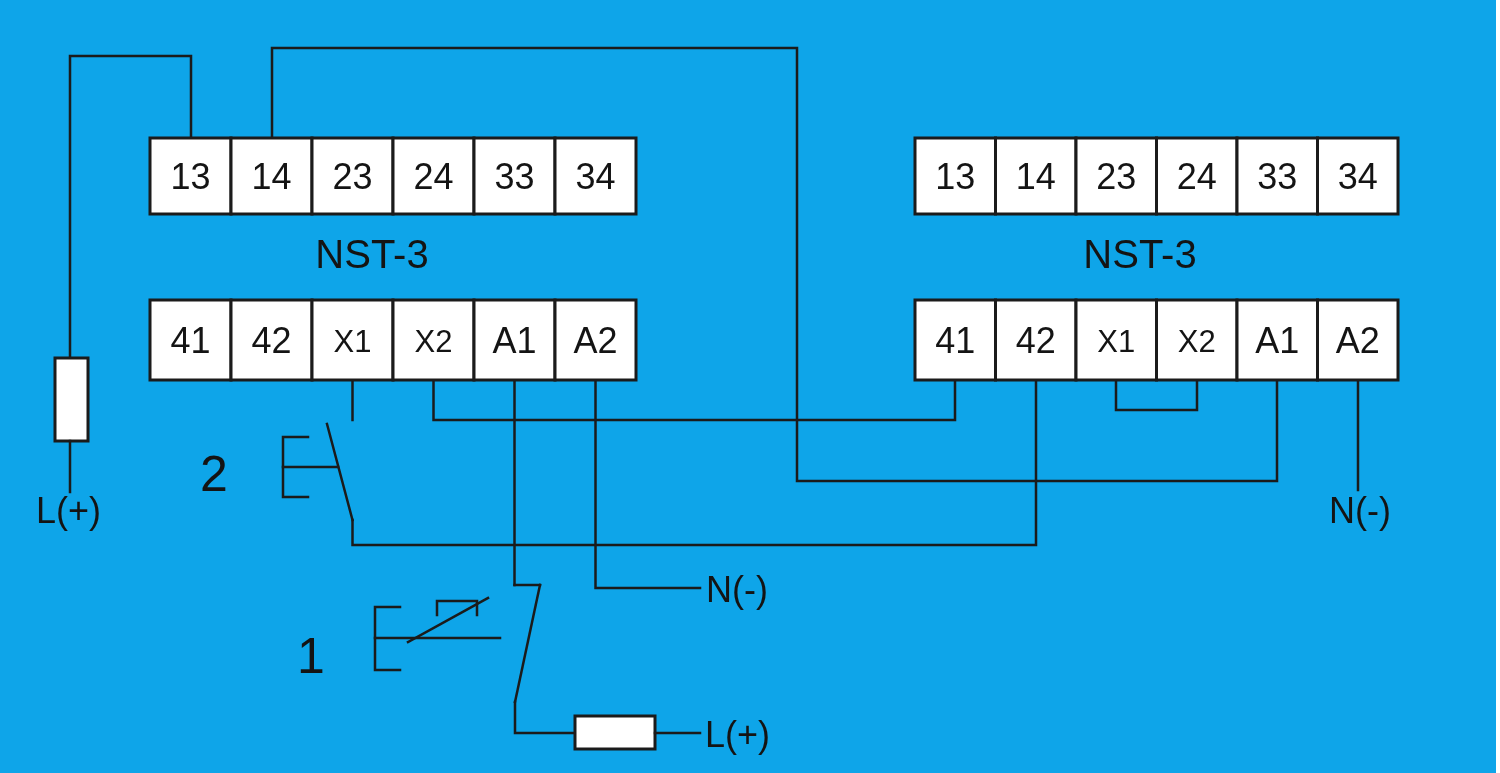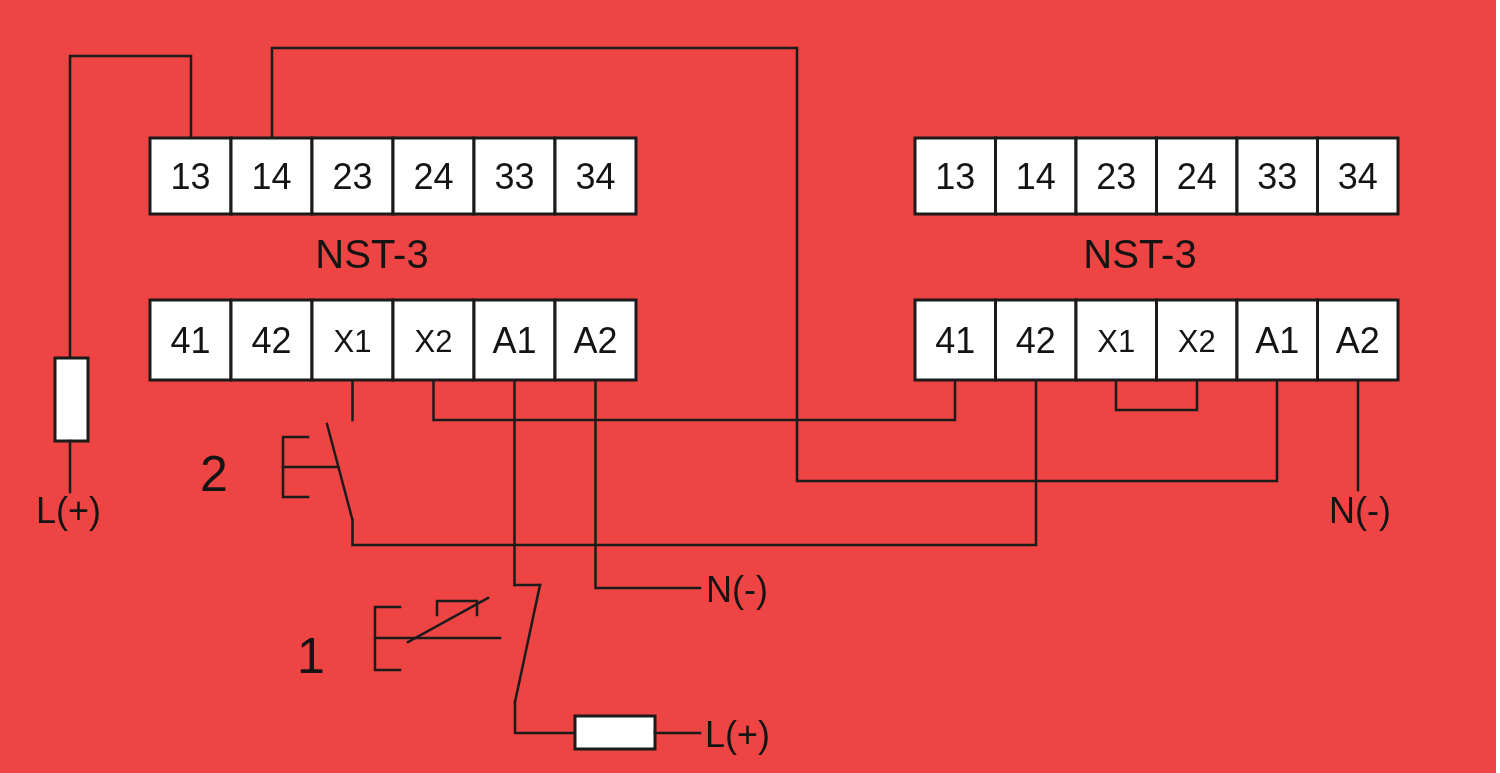--- a/index.html
+++ b/index.html
@@ -4,21 +4,21 @@
 <style>
   html, body {
     margin: 0;
     padding: 0;
     background: #ffffff;
   }
   .stage {
     position: relative;
     width: 1496px;
     height: 773px;
-    background: #ef4444;
+    background: #0ea5e9;
     overflow: hidden;
   }
   svg {
     display: block;
     font-family: "Liberation Sans", sans-serif;
   }
   .wire {
     fill: none;
     stroke: #1b1b1b;
     stroke-width: 2.5;

